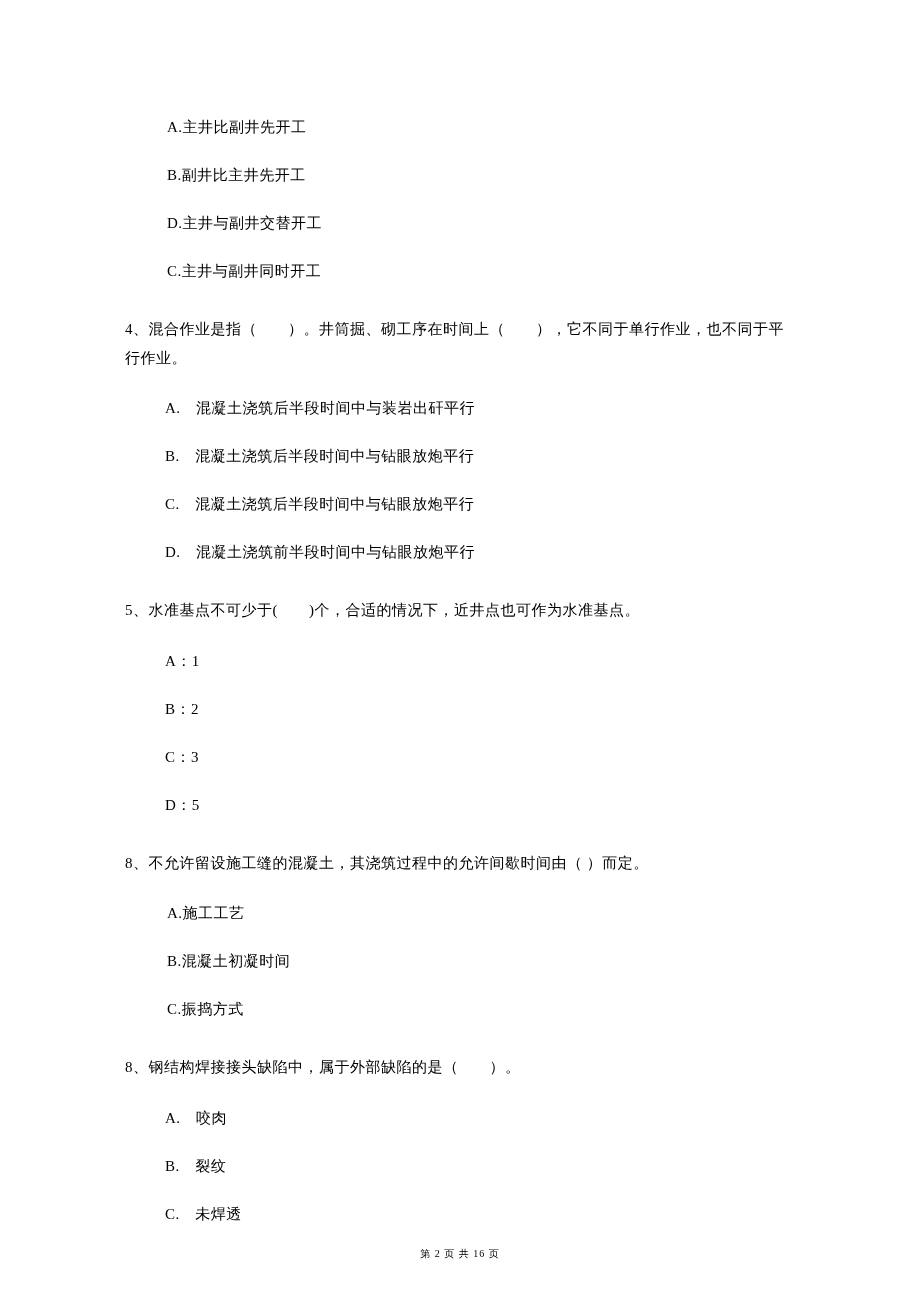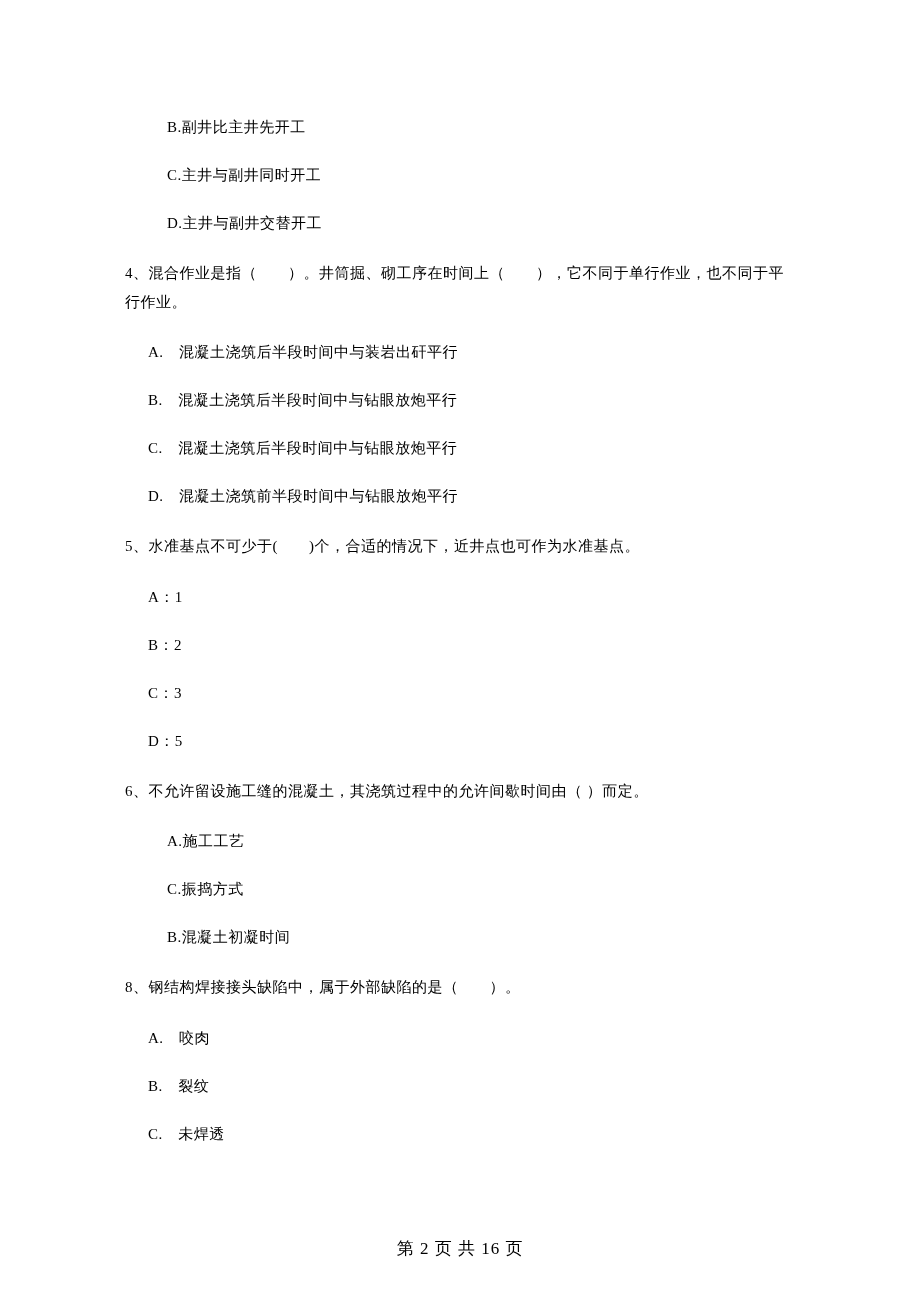--- a/index.html
+++ b/index.html
@@ -22,61 +22,63 @@
     }
     .option {
       margin-left: 42px;
       margin-bottom: 24px;
       letter-spacing: 0.5px;
     }
     .question {
       margin-bottom: 24px;
       letter-spacing: 0.5px;
       line-height: 1.9;
+      margin-top: 32px;
     }
     .option-sub {
-      margin-left: 23px;
+      margin-left: 40px;
       margin-bottom: 24px;
       letter-spacing: 0.5px;
     }
     .footer {
       position: absolute;
       bottom: 40px;
       left: 0;
       right: 0;
       text-align: center;
-      font-size: 17px;
+      font-size: 10px;
       letter-spacing: 1px;
     }
   </style>
 </head>
 <body>
 
 <div class="content">
 
+  <div class="option">A.主井比副井先开工</div>
   <div class="option">B.副井比主井先开工</div>
+  <div class="option">D.主井与副井交替开工</div>
   <div class="option">C.主井与副井同时开工</div>
-  <div class="option">D.主井与副井交替开工</div>
 
   <div class="question">4、混合作业是指（　　）。井筒掘、砌工序在时间上（　　），它不同于单行作业，也不同于平行作业。</div>
   <div class="option-sub">A.　混凝土浇筑后半段时间中与装岩出矸平行</div>
   <div class="option-sub">B.　混凝土浇筑后半段时间中与钻眼放炮平行</div>
   <div class="option-sub">C.　混凝土浇筑后半段时间中与钻眼放炮平行</div>
   <div class="option-sub">D.　混凝土浇筑前半段时间中与钻眼放炮平行</div>
 
   <div class="question">5、水准基点不可少于(　　)个，合适的情况下，近井点也可作为水准基点。</div>
   <div class="option-sub">A：1</div>
   <div class="option-sub">B：2</div>
   <div class="option-sub">C：3</div>
   <div class="option-sub">D：5</div>
 
-  <div class="question">6、不允许留设施工缝的混凝土，其浇筑过程中的允许间歇时间由（ ）而定。</div>
+  <div class="question">8、不允许留设施工缝的混凝土，其浇筑过程中的允许间歇时间由（ ）而定。</div>
   <div class="option">A.施工工艺</div>
+  <div class="option">B.混凝土初凝时间</div>
   <div class="option">C.振捣方式</div>
-  <div class="option">B.混凝土初凝时间</div>
 
   <div class="question">8、钢结构焊接接头缺陷中，属于外部缺陷的是（　　）。</div>
   <div class="option-sub">A.　咬肉</div>
   <div class="option-sub">B.　裂纹</div>
   <div class="option-sub">C.　未焊透</div>
 
 </div>
 
 <div class="footer">第 2 页 共 16 页</div>
 

